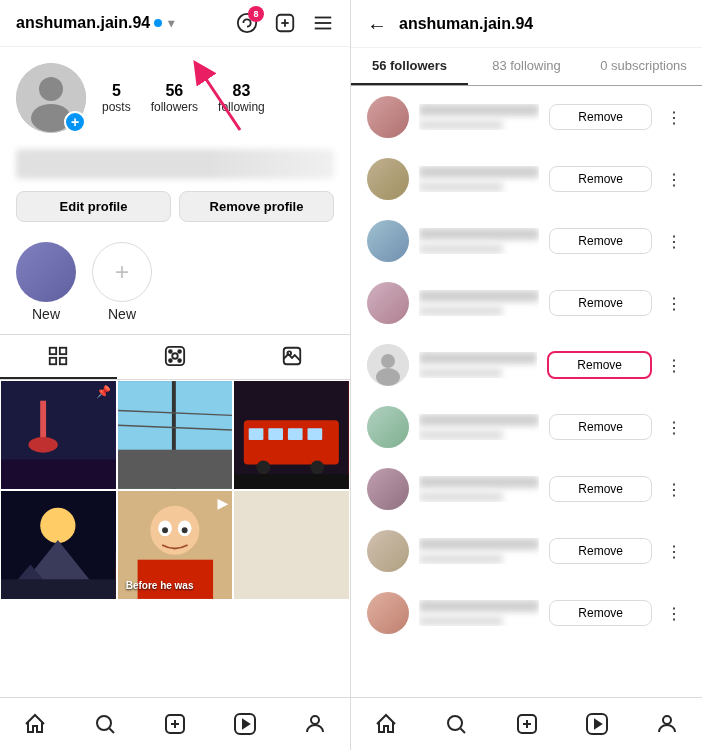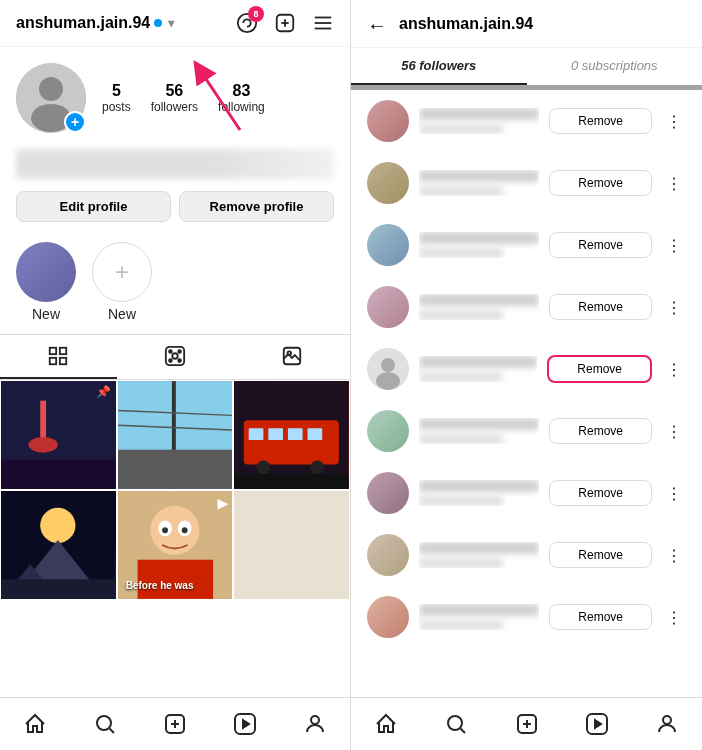--- a/index.html
+++ b/index.html
@@ -323,22 +323,21 @@
       font-size: 20px;
     }
 
     .right-username {
       font-weight: 700;
       font-size: 16px;
     }
 
     .followers-tabs {
       display: flex;
-      border-bottom: 5px solid #a3a3a3;
-      font-style: italic;
+      border-bottom: 1px solid #a3a3a3;
     }
 
     .ftab {
       flex: 1;
       text-align: center;
       padding: 10px 4px;
       font-size: 13px;
       cursor: pointer;
       border-bottom: 2px solid transparent;
       color: #8e8e8e;
@@ -675,20 +674,23 @@
   <div class="right-header">
     <div class="back-btn">←</div>
     <span class="right-username">anshuman.jain.94</span>
   </div>
 
   <div class="followers-tabs">
     <div class="ftab active">
       <span>56 followers</span>
     </div>
     <div class="ftab">
+      <span>83 following</span>
+    </div>
+    <div class="ftab">
       <span>0 subscriptions</span>
     </div>
   </div>
 
   <div class="followers-list">
 
     <div class="follower-row">
       <div class="follower-avatar fa1"></div>
       <div class="follower-info">
         <div class="follower-name-blur"></div>

